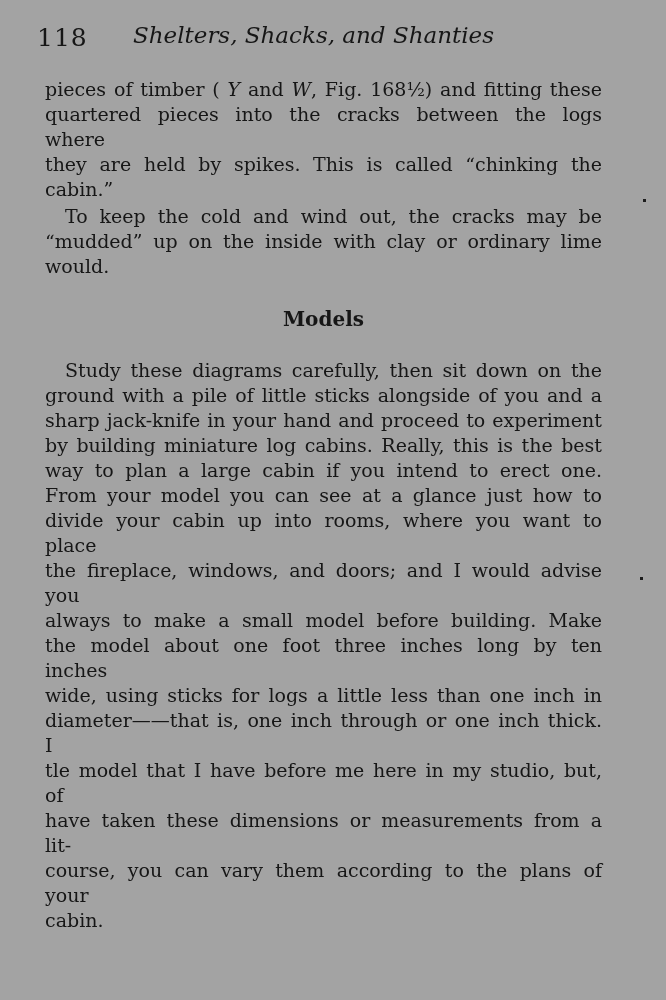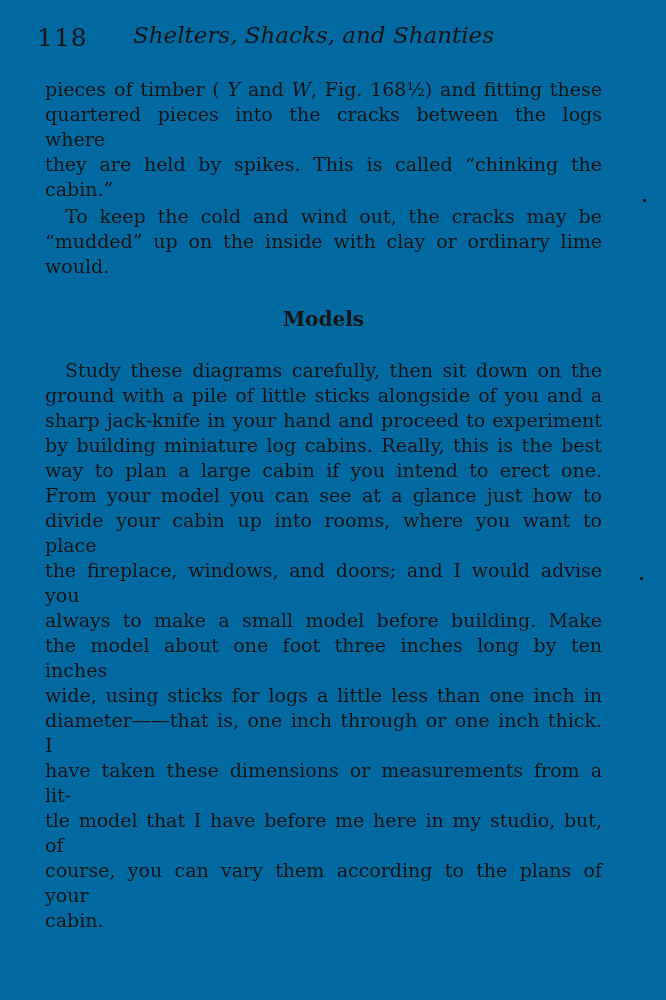--- a/index.html
+++ b/index.html
@@ -1,20 +1,20 @@
 <!DOCTYPE html>
 <html><head>
 <meta charset="utf-8">
 <style>
   html, body { margin: 0; padding: 0; background: #ffffff; }
   .page {
     position: relative;
     width: 666px;
     height: 1000px;
-    background: #0369a1;
+    background: #a3a3a3;
     font-family: "DejaVu Serif", serif;
     color: #161616;
     overflow: hidden;
   }
   .header {
     position: absolute;
     top: 20px;
     left: 35px;
     right: 74px;
     height: 36px;
@@ -98,22 +98,22 @@
       <span class="line jl">sharp jack-knife in your hand and proceed to experiment</span>
       <span class="line jl">by building miniature log cabins.  Really, this is the best</span>
       <span class="line jl">way to plan a large cabin if you intend to erect one.</span>
       <span class="line jl">From your model you can see at a glance just how to</span>
       <span class="line jl">divide your cabin up into rooms, where you want to place</span>
       <span class="line jl">the fireplace, windows, and doors; and I would advise you</span>
       <span class="line jl">always to make a small model before building.  Make</span>
       <span class="line jl">the model about one foot three inches long by ten inches</span>
       <span class="line jl">wide, using sticks for logs a little less than one inch in</span>
       <span class="line jl">diameter——that is, one inch through or one inch thick.  I</span>
+      <span class="line jl">tle model that I have before me here in my studio, but, of</span>
       <span class="line jl">have taken these dimensions or measurements from a lit-</span>
-      <span class="line jl">tle model that I have before me here in my studio, but, of</span>
       <span class="line jl">course, you can vary them according to the plans of your</span>
       <span class="line last">cabin.</span>
     </p>
 
   </div>
 
   <span class="speck speck-1"></span>
   <span class="speck speck-2"></span>
 
 </div>

